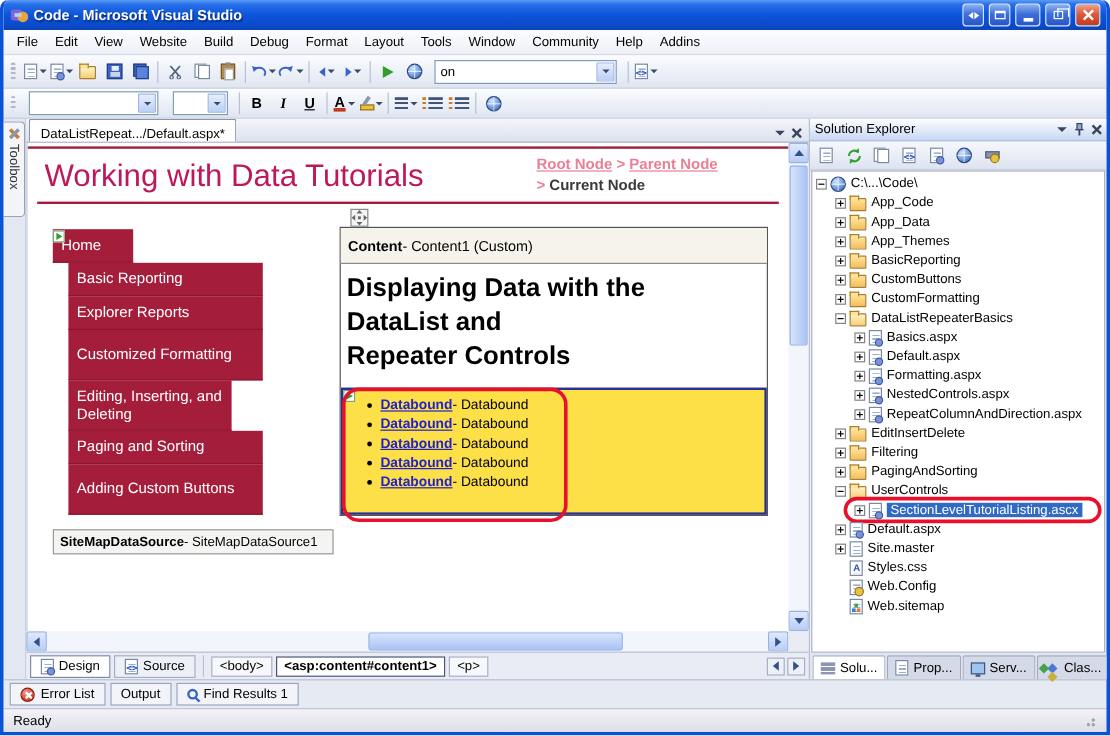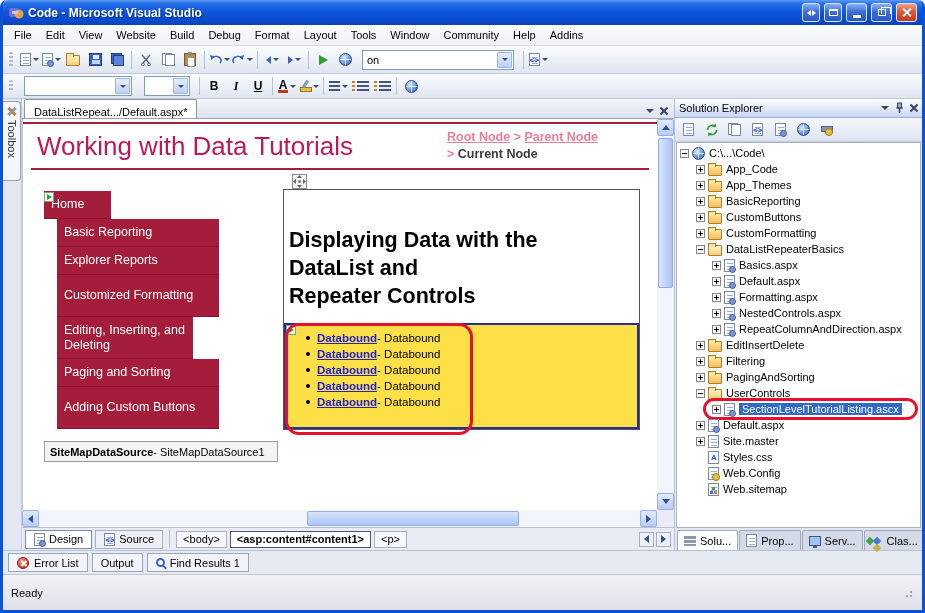--- a/index.html
+++ b/index.html
@@ -173,21 +173,21 @@
 .trow .icn{margin-right:3px}
 .trow.sel .tlabel{background:#316AC5;color:#fff;padding:0 3px}
 .sel-annot{position:absolute;left:26px;right:2px;top:-3px;bottom:-3px;border:3px solid #E8112D;border-radius:11px;pointer-events:none}
 .se-tabs{height:22px;flex:none;display:flex;align-items:flex-end;background:#E2E6F0;padding:1px 2px 0}
 .setab{height:20px;display:flex;align-items:center;gap:4px;padding:0 6px;font-size:11px;background:#D5DAE8;border:1px solid #A0A8BC;border-bottom:none;margin-right:1px;border-radius:2px 2px 0 0;white-space:nowrap}
 .setab.active{background:#fff}
 
 
 .bottom-tabs{height:24px;flex:none;display:flex;align-items:center;gap:4px;background:#E6EAF3;border-top:1px solid #B9C0D2;padding:2px 5px}
 .btab{height:19px;display:flex;align-items:center;gap:5px;padding:0 8px;background:#F2F4F9;border:1px solid #9AA4BC;font-size:11px}
-.statusbar{height:36px;flex:none;display:flex;align-items:center;padding:0 8px;background:linear-gradient(#F2F2F6,#DFDFEA);border-top:1px solid #C2C6D4}
+.statusbar{height:20px;flex:none;display:flex;align-items:center;padding:0 8px;background:linear-gradient(#F2F2F6,#DFDFEA);border-top:1px solid #C2C6D4}
 .status-grip{margin-left:auto;width:13px;height:13px;background:
  radial-gradient(circle at 10px 10px,#9AA 1.2px,transparent 1.6px),
  radial-gradient(circle at 6px 10px,#9AA 1.2px,transparent 1.6px),
  radial-gradient(circle at 10px 6px,#9AA 1.2px,transparent 1.6px)}
 </style>
 </head>
 <body>
 
 <div class="window">
 
@@ -409,20 +409,24 @@
           <span class="gglyph" style="left:21px;top:73px"></span>
           <div class="navmenu-item" style="left:21px;top:72px;width:67px;height:28px">Home</div>
           <div class="navmenu-item" style="left:34px;top:100px;width:162px;height:28px">Basic Reporting</div>
           <div class="navmenu-item" style="left:34px;top:128px;width:162px;height:28px">Explorer Reports</div>
           <div class="navmenu-item" style="left:34px;top:156px;width:162px;height:42px">Customized Formatting</div>
           <div class="navmenu-item" style="left:34px;top:198px;width:136px;height:42px">Editing, Inserting, and Deleting</div>
           <div class="navmenu-item" style="left:34px;top:240px;width:162px;height:28px">Paging and Sorting</div>
           <div class="navmenu-item" style="left:34px;top:268px;width:162px;height:42px">Adding Custom Buttons</div>
 
           <div class="content-box">
+            <div class="content-header">
+              <b>Content</b>
+                <span> - Content1 (Custom)</span>
+            </div>
             <div class="content-heading">
               <div>Displaying Data with the</div>
               <div>DataList and</div>
               <div>Repeater Controls</div>
             </div>
             <div class="inner-box">
               <div class="db-item">
                   <span class="db-bullet"></span>
                   <span class="db-link">Databound</span>
                   <span> - Databound</span>
@@ -555,20 +559,25 @@
             <span class="tlabel">C:\...\Code\</span>
           </div>
         <div class="trow d1">
             <span class="exp plus"></span>
             <span class="icn ifold"></span>
             <span class="tlabel">App_Code</span>
           </div>
         <div class="trow d1">
             <span class="exp plus"></span>
             <span class="icn ifold"></span>
+            <span class="tlabel">App_Data</span>
+          </div>
+        <div class="trow d1">
+            <span class="exp plus"></span>
+            <span class="icn ifold"></span>
             <span class="tlabel">App_Themes</span>
           </div>
         <div class="trow d1">
             <span class="exp plus"></span>
             <span class="icn ifold"></span>
             <span class="tlabel">BasicReporting</span>
           </div>
         <div class="trow d1">
             <span class="exp plus"></span>
             <span class="icn ifold"></span>

